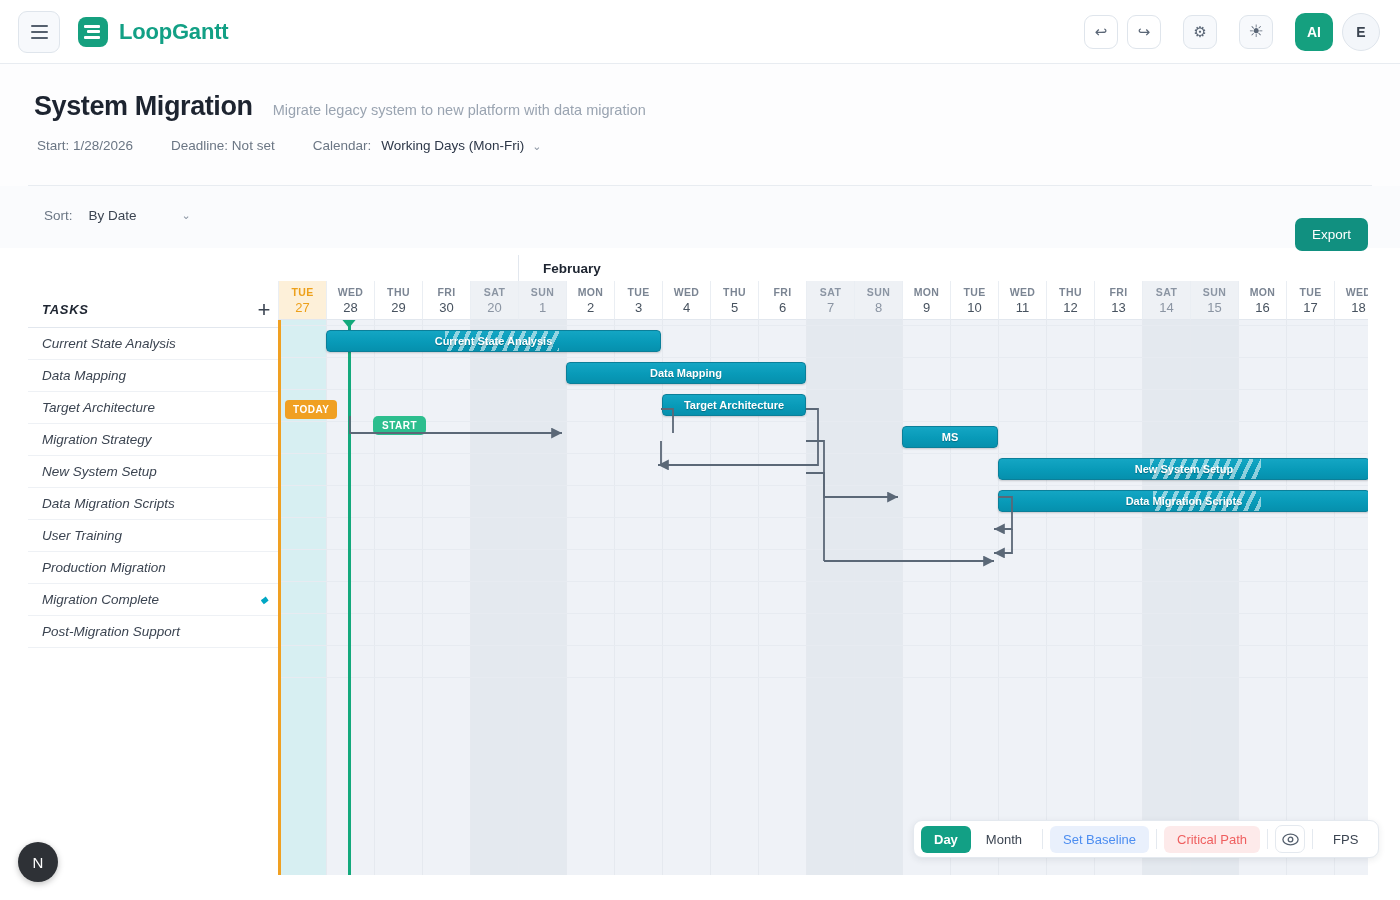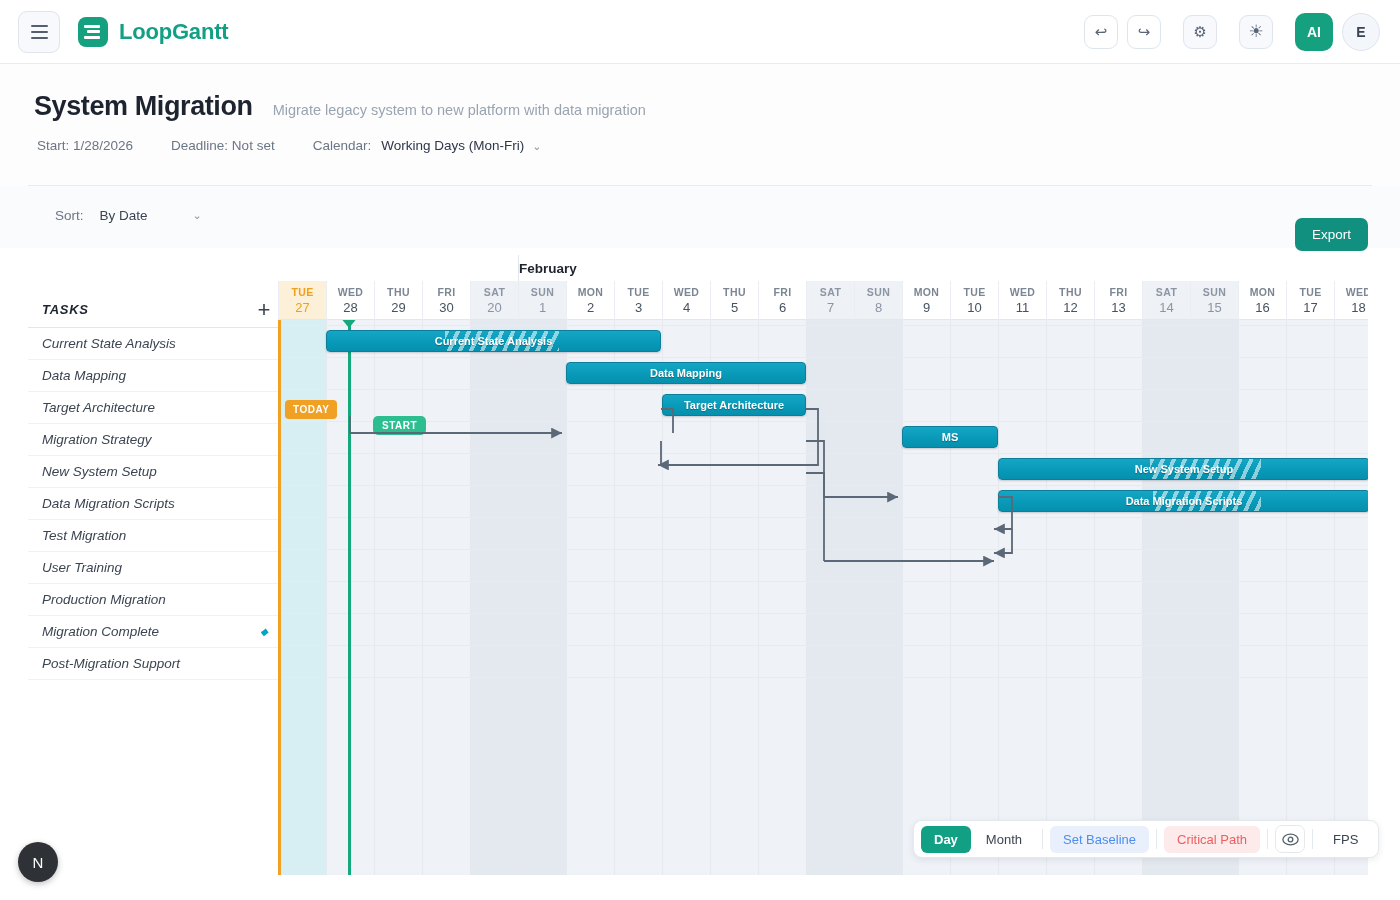--- a/index.html
+++ b/index.html
@@ -66,21 +66,21 @@
   .proj-title-row { display: flex; align-items: baseline; gap: 20px; padding: 27px 0 0 34px; }
   .proj-title { font-size: 27px; font-weight: bold; color: #1d2430; letter-spacing: -0.4px; }
   .proj-sub { font-size: 14.5px; color: #9aa4b1; }
   .proj-meta { display: flex; align-items: center; gap: 38px; padding: 16px 0 0 37px; font-size: 13.5px; color: #6b7684; }
   .cal-sel { display: flex; align-items: flex-end; gap: 8px; cursor: pointer; color: #2d3748; }
   .chev { font-size: 11px; color: #8b95a3; }
   .proj-rule { position: absolute; left: 28px; top: 121px; width: 1344px; height: 1px; background: #e8ecf1; }
 
   
   .ctrls { position: absolute; left: 0; top: 186px; width: 1400px; height: 62px; background: #fafbfd; }
-  .sort-wrap { display: flex; align-items: center; gap: 16px; padding: 22px 0 0 55px; font-size: 13.5px; color: #6b7684; }
+  .sort-wrap { display: flex; align-items: center; gap: 16px; padding: 22px 0 0 44px; font-size: 13.5px; color: #6b7684; }
   .sort-sel { display: flex; align-items: center; gap: 45px; cursor: pointer; color: #3b4451; }
   .export-btn {
     position: absolute; right: 32px; top: 218px; background: #119080; color: #fff;
     border: none; border-radius: 7px; padding: 9px 17px; font-size: 13.5px;
     font-family: inherit; cursor: pointer;
   }
 
   
   .tasks { position: absolute; left: 28px; top: 292px; width: 250px; font-style: italic; }
   .tasks-head {
@@ -96,21 +96,21 @@
   .task-name { font-size: 13.5px; color: #3b4451; }
   .milestone-dot { color: #00a7c4; font-size: 10px; }
 
   
   .gantt { position: absolute; left: 278px; top: 255px; width: 1090px; height: 620px; overflow: hidden; }
   .gantt-head { position: absolute; left: 0; top: 0; width: 1090px; height: 65px; background: #ffffff;
                 border-top-left-radius: 8px; border-top-right-radius: 8px; }
   .month-strip { position: absolute; left: 0; top: 0; height: 26px; width: 1090px; }
   .month-label {
     position: absolute; top: 0; height: 26px; display: flex; align-items: center;
-    font-size: 13.5px; font-weight: bold; color: #1d2430; padding-left: 0;
+    font-size: 13.5px; font-weight: bold; color: #1d2430; padding-left: 24px;
     border-left: 1px solid #e2e7ee;
     text-align: right;
   }
   .day-cols { position: absolute; left: 0; top: 26px; height: 39px; width: 1090px; }
   .day-col {
     position: absolute; top: 0; height: 39px; width: 48px;
     border-left: 1px solid #eaeef3; border-bottom: 1px solid #e2e7ee;
     display: flex; flex-direction: column; align-items: center; justify-content: center; gap: 2px;
   }
   .day-col.weekend { background: #eef1f5; }
@@ -262,23 +262,20 @@
         <span class="task-name">Target Architecture</span>
       </div>
       <div class="task-row">
         <span class="task-name">Migration Strategy</span>
       </div>
       <div class="task-row">
         <span class="task-name">New System Setup</span>
       </div>
       <div class="task-row">
         <span class="task-name">Data Migration Scripts</span>
-      </div>
-      <div class="task-row">
-        <span class="task-name">Test Migration</span>
       </div>
       <div class="task-row">
         <span class="task-name">User Training</span>
       </div>
       <div class="task-row">
         <span class="task-name">Production Migration</span>
       </div>
       <div class="task-row">
         <span class="task-name">Migration Complete</span>
         <span class="milestone-dot">◆</span>

